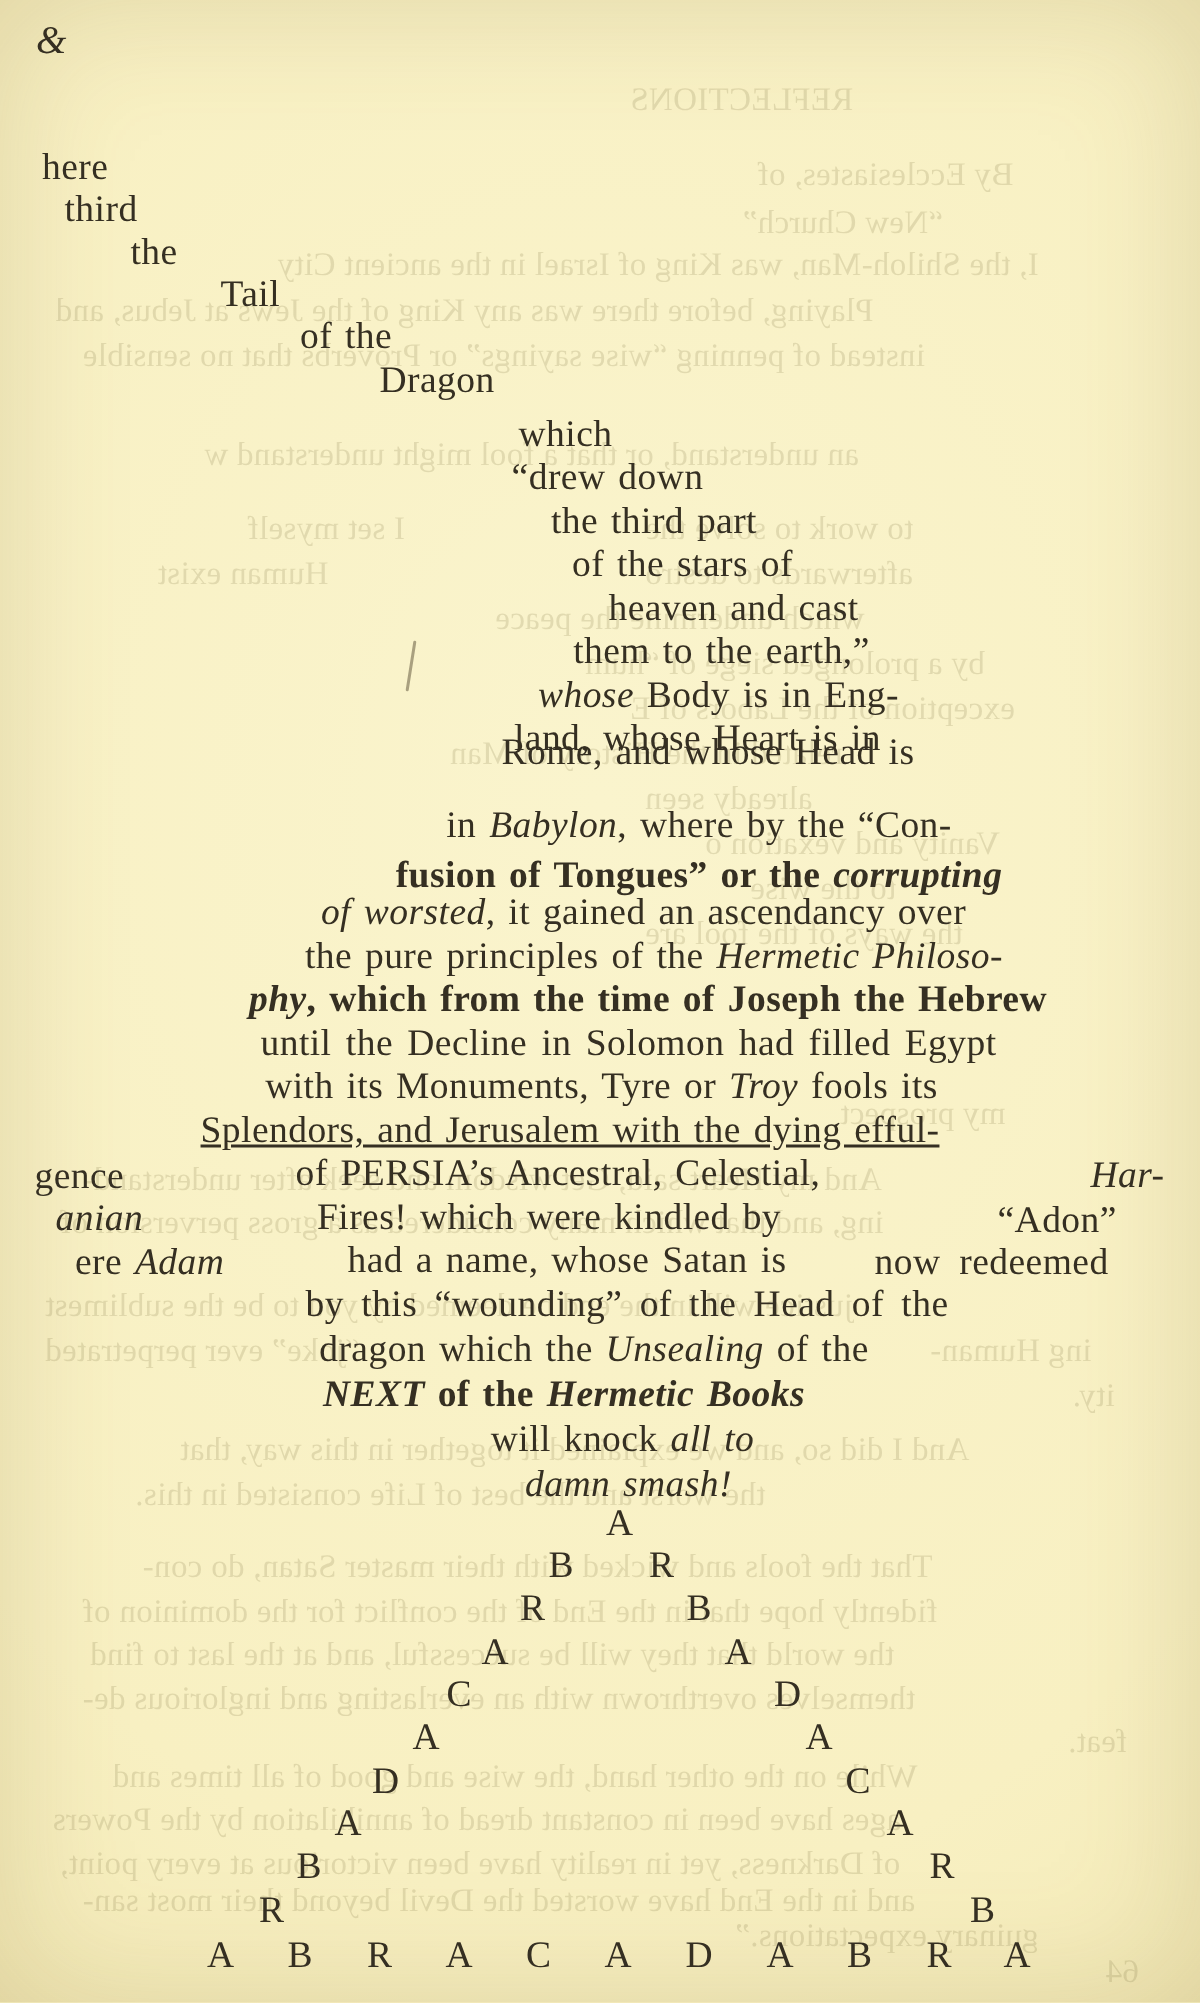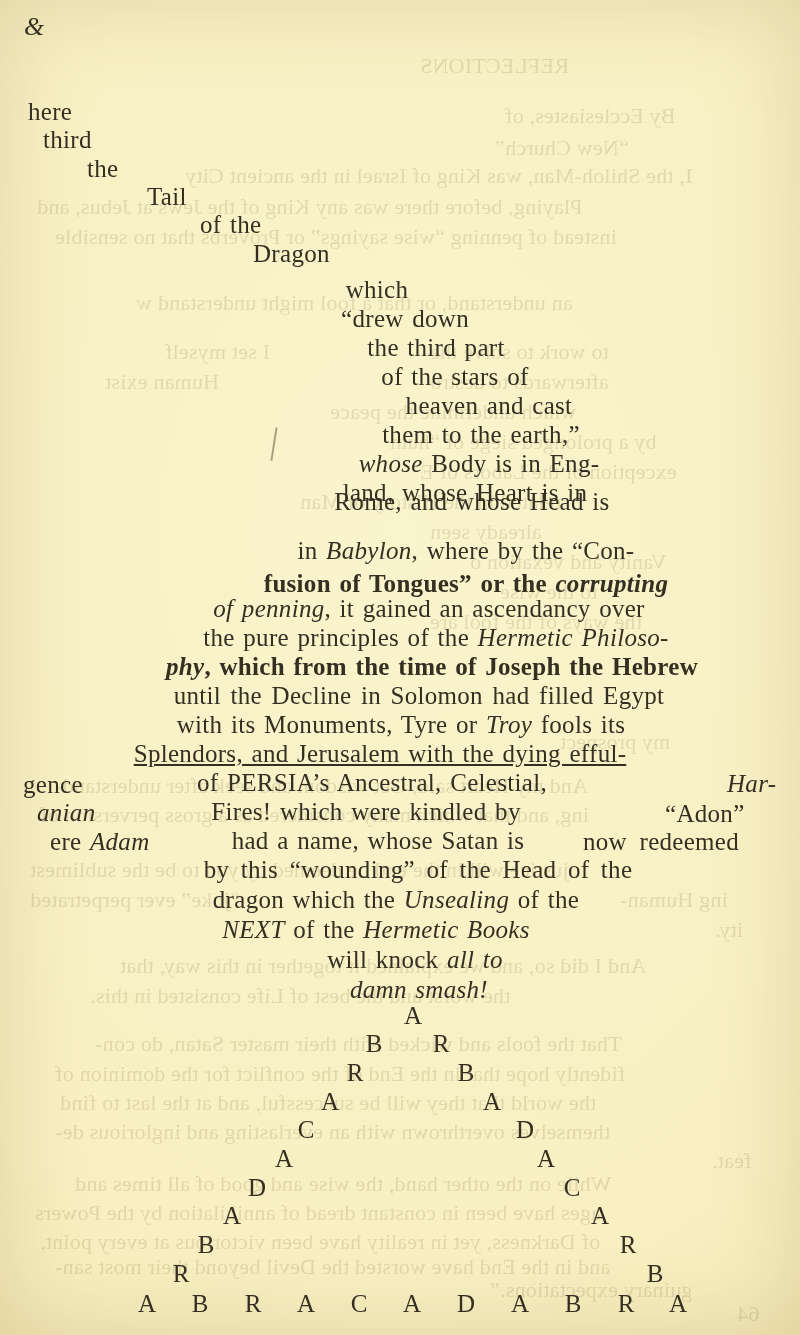--- a/index.html
+++ b/index.html
@@ -80,38 +80,38 @@
       <div class="line centered" style="left: 405px; top: 305px;"><span>“drew down</span></div>
       <div class="line centered" style="left: 436px; top: 334px;"><span>the third part</span></div>
       <div class="line centered" style="left: 455px; top: 363px;"><span>of the stars of</span></div>
       <div class="line centered" style="left: 489px; top: 392px;"><span>heaven and cast</span></div>
       <div class="line centered" style="left: 481px; top: 421px;"><span>them to the earth,”</span></div>
       <div class="line centered" style="left: 479px; top: 450px;"><span class="it">whose</span><span> Body is in Eng-</span></div>
       <div class="line centered" style="left: 465px; top: 479px; text-align: center;"><span>land, whose Heart is in</span></div>
       <div class="line centered" style="left: 472px; top: 488px;"><span>Rome, and whose Head is</span></div>
       <div class="line centered" style="left: 466px; top: 537px;"><span>in </span><span class="it">Babylon</span><span>, where by the “Con-</span></div>
       <div class="line centered" style="left: 466px; top: 570px; font-weight: bold;"><span>fusion of Tongues” or the </span><span class="it">corrupting</span></div>
-      <div class="line centered" style="left: 429px; top: 595px;"><span class="it">of penning</span><span>, it gained an ascendancy over</span></div>
+      <div class="line centered" style="left: 429px; top: 595px;"><span class="it">of worsted</span><span>, it gained an ascendancy over</span></div>
       <div class="line centered" style="left: 436px; top: 624px;"><span>the pure principles of the </span><span class="it">Hermetic Philoso-</span></div>
       <div class="line centered" style="left: 432px; top: 653px; font-weight: bold;"><span class="it">phy</span><span>, which from the time of Joseph the Hebrew</span></div>
       <div class="line centered" style="left: 419px; top: 682px; word-spacing: 3px;"><span>until the Decline in Solomon had filled Egypt</span></div>
       <div class="line centered" style="left: 401px; top: 711px;"><span>with its Monuments, Tyre or </span><span class="it">Troy</span><span> fools its</span></div>
       <div class="line centered" style="left: 380px; top: 740px; text-decoration: underline;"><span>Splendors, and Jerusalem with the dying efful-</span></div>
       <div class="line" style="left: 23px; top: 771px;"><span>gence</span></div>
       <div class="line centered" style="left: 372px; top: 769px;"><span>of PERSIA’s Ancestral, Celestial,</span></div>
       <div class="line" style="left: 727px; top: 770px;"><span class="it">Har-</span></div>
       <div class="line" style="left: 37px; top: 799px;"><span class="it">anian</span></div>
       <div class="line centered" style="left: 366px; top: 798px; word-spacing: 2px;"><span>Fires! which were kindled by</span></div>
       <div class="line" style="left: 665px; top: 800px;"><span>“Adon”</span></div>
       <div class="line" style="left: 50px; top: 828px;"><span>ere </span><span class="it">Adam</span></div>
       <div class="line centered" style="left: 378px; top: 827px; word-spacing: 2px;"><span>had a name, whose Satan is</span></div>
       <div class="line" style="left: 583px; top: 828px; word-spacing: 6px; text-align: right;"><span>now redeemed</span></div>
       <div class="line centered" style="left: 418px; top: 856px; word-spacing: 5px;"><span>by this “wounding” of the Head of the</span></div>
       <div class="line centered" style="left: 396px; top: 886px;"><span>dragon which the </span><span class="it">Unsealing</span><span> of the</span></div>
-      <div class="line centered" style="left: 376px; top: 916px;"><span class="it">NEXT</span><span> of the </span><span class="it">Hermetic Books</span></div>
+      <div class="line centered" style="left: 376px; top: 916px; font-weight: bold;"><span class="it">NEXT</span><span> of the </span><span class="it">Hermetic Books</span></div>
       <div class="line centered" style="left: 415px; top: 946px;"><span>will knock </span><span class="it">all to</span></div>
       <div class="line centered" style="left: 419px; top: 976px;"><span class="it">damn smash!</span></div>
     </div>
   <div id="triangle-layer">
       <span class="tletter" style="left: 413px; top: 1002px;">A</span>
       <span class="tletter" style="left: 374px; top: 1030px;">B</span>
       <span class="tletter" style="left: 441px; top: 1030px;">R</span>
       <span class="tletter" style="left: 355px; top: 1059px;">R</span>
       <span class="tletter" style="left: 466px; top: 1059px;">B</span>
       <span class="tletter" style="left: 330px; top: 1088px;">A</span>

